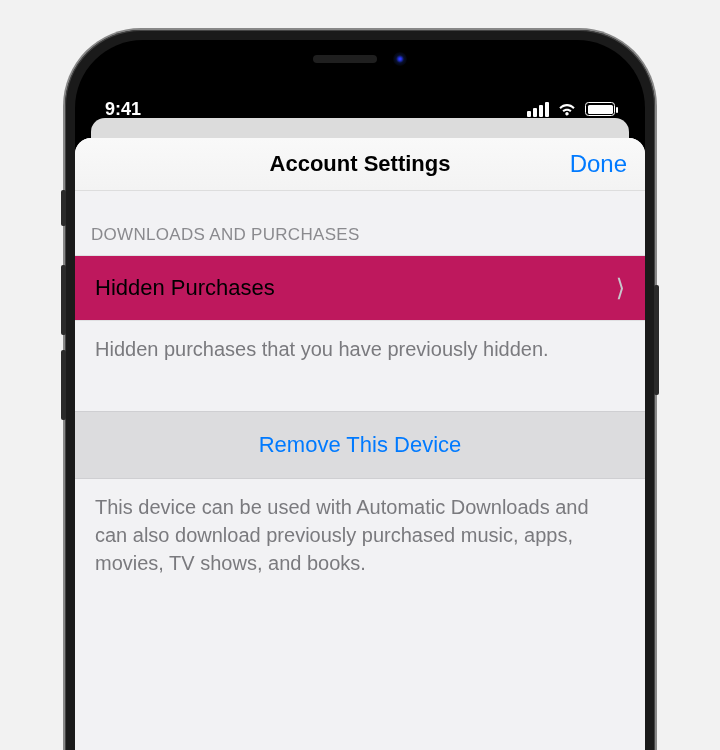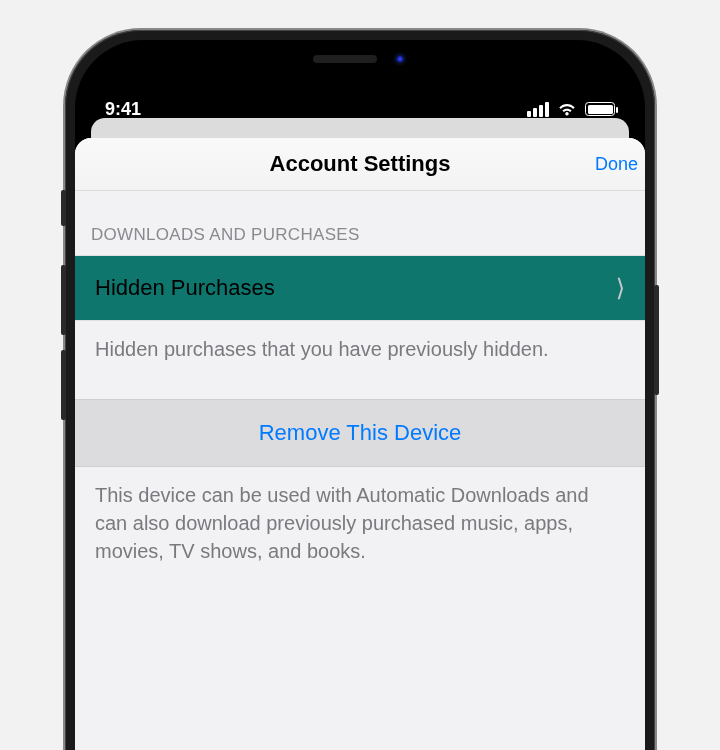--- a/index.html
+++ b/index.html
@@ -110,33 +110,33 @@
       height: 53px;
       background: linear-gradient(#f9f9f9, #f3f3f3);
       border-bottom: 1px solid #ddd;
       display: flex;
       align-items: center;
       justify-content: center;
       position: relative;
     }
     .nav-title { font-size: 22px; font-weight: 700; color: #000; }
     .nav-done {
-      position: absolute; right: 7px;
-      font-size: 18px; color: #007aff;
+      position: absolute; right: 18px;
+      font-size: 24px; color: #007aff;
       cursor: pointer;
     }
     .section-header {
       padding: 34px 20px 10px 16px;
       font-size: 17px;
       color: #8a8a8e;
       text-transform: uppercase;
       letter-spacing: 0.3px;
     }
     .row {
-      background: #0f766e;
+      background: #be185d;
       border-top: 1px solid #e0e0e2;
       border-bottom: 1px solid #e0e0e2;
       padding: 18px 20px;
       display: flex;
       align-items: center;
       justify-content: space-between;
       font-size: 22px;
       color: #000;
       cursor: pointer;
     }
@@ -146,21 +146,21 @@
       font-size: 20px;
       color: #7a7a7e;
       line-height: 1.4;
     }
     .button-row {
       background: #dcdcde;
       border-top: 1px solid #cfcfd2;
       border-bottom: 1px solid #cfcfd2;
       padding: 20px;
       text-align: center;
-      margin-top: 6px;
+      margin-top: 18px;
       font-size: 22px;
       color: #007aff;
       cursor: pointer;
     }
   </style>
 </head>
 <body>
 
 <div class="phone-frame">
   <div class="side-btn silence"></div>

